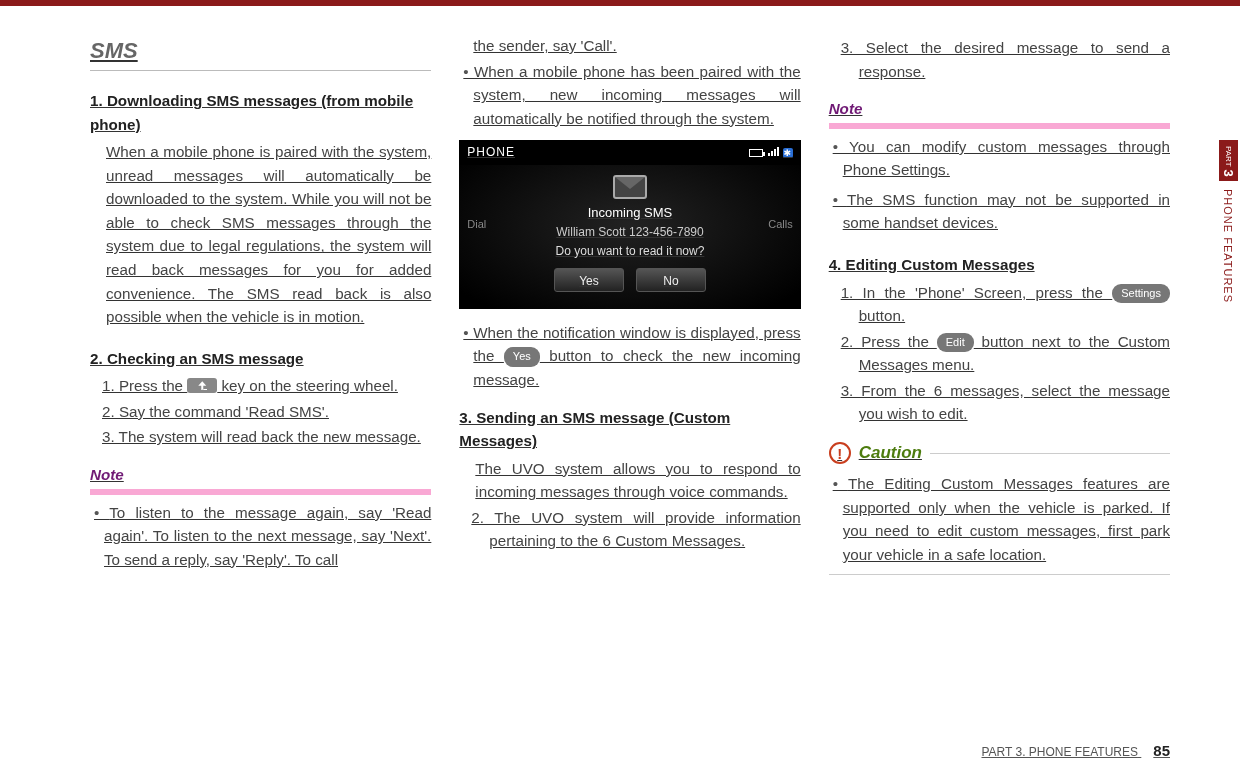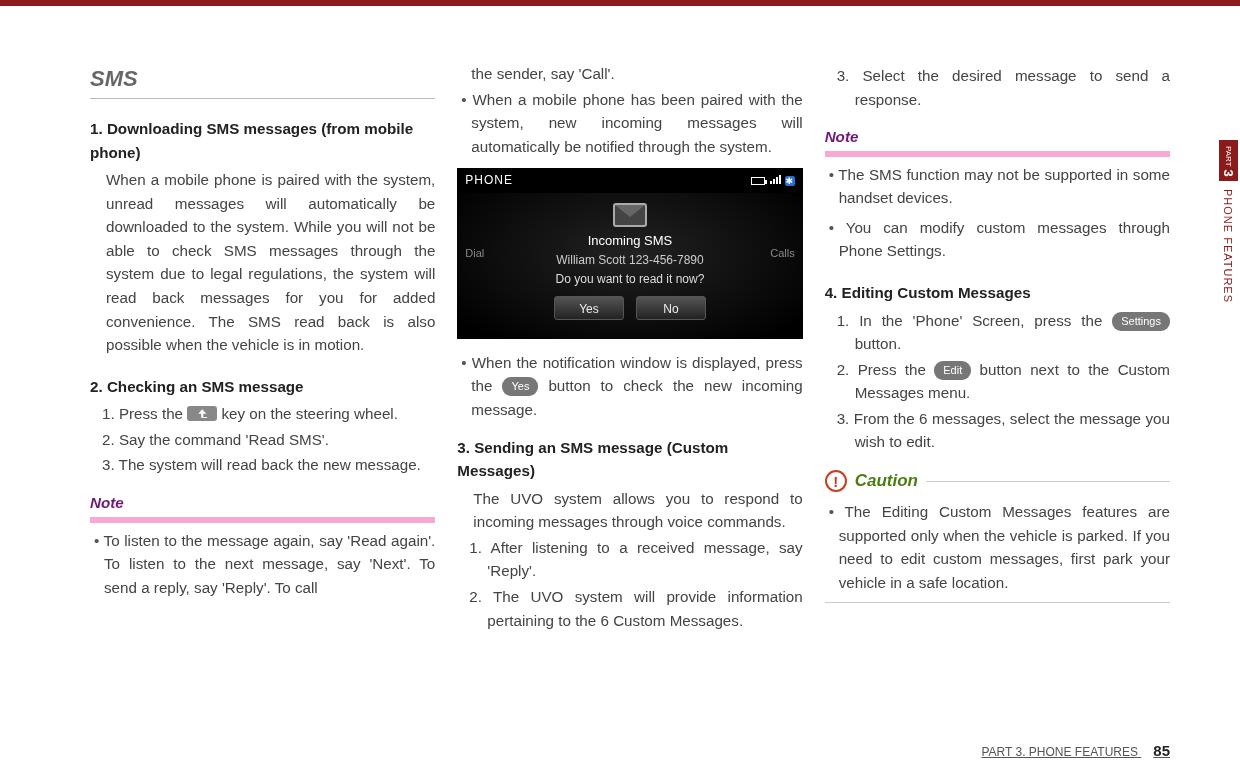--- a/index.html
+++ b/index.html
@@ -6,23 +6,24 @@
   body {
     width: 1240px;
     height: 777px;
     background: #fff;
     font-family: Arial, Helvetica, sans-serif;
     color: #333;
     position: relative;
   }
   .topbar { height: 6px; background: #8b1a1a; width: 100%; }
   .page {
-    padding: 56px 70px 30px 90px;
+    padding: 28px 70px 30px 90px;
     display: flex;
-    gap: 22px;
+    gap: 28px;
+    text-decoration: underline;
   }
   .col { flex: 1; font-size: 15.2px; line-height: 1.55; color: #444; }
   .section-title {
     font-size: 22px;
     font-style: italic;
     font-weight: 700;
     color: #666;
     border-bottom: 1px solid #bbb;
     padding-bottom: 2px;
     margin-bottom: 18px;
@@ -208,30 +209,29 @@
         </div>
       </div>
     </div>
 
     <p class="bullet">
       <span>When the notification window is displayed, press the </span><span class="btn">Yes</span><span> button to check the new incoming message.</span>
     </p>
 
     <p class="h2" style="margin-top:14px;">3. Sending an SMS message (Custom Messages)</p>
     <p class="blocki">The UVO system allows you to respond to incoming messages through voice commands.</p>
-    <p class="step">1. After listening to a received message, say 'Reply'.</p>
     <p class="step">2. The UVO system will provide information pertaining to the 6 Custom Messages.</p>
   </div>
 
   <div class="col">
     <p class="step">3. Select the desired message to send a response.</p>
 
     <div class="note-head">Note</div>
+    <p class="bullet">You can modify custom messages through Phone Settings.</p>
     <p class="bullet">The SMS function may not be supported in some handset devices.</p>
-    <p class="bullet">You can modify custom messages through Phone Settings.</p>
 
     <p class="h2" style="margin-top:18px;">4. Editing Custom Messages</p>
     <p class="step">
       <span>1. In the 'Phone' Screen, press the </span><span class="btn">Settings</span><span> button.</span>
     </p>
     <p class="step">
       <span>2. Press the </span><span class="btn">Edit</span><span> button next to the Custom Messages menu.</span>
     </p>
     <p class="step">3. From the 6 messages, select the message you wish to edit.</p>
 

